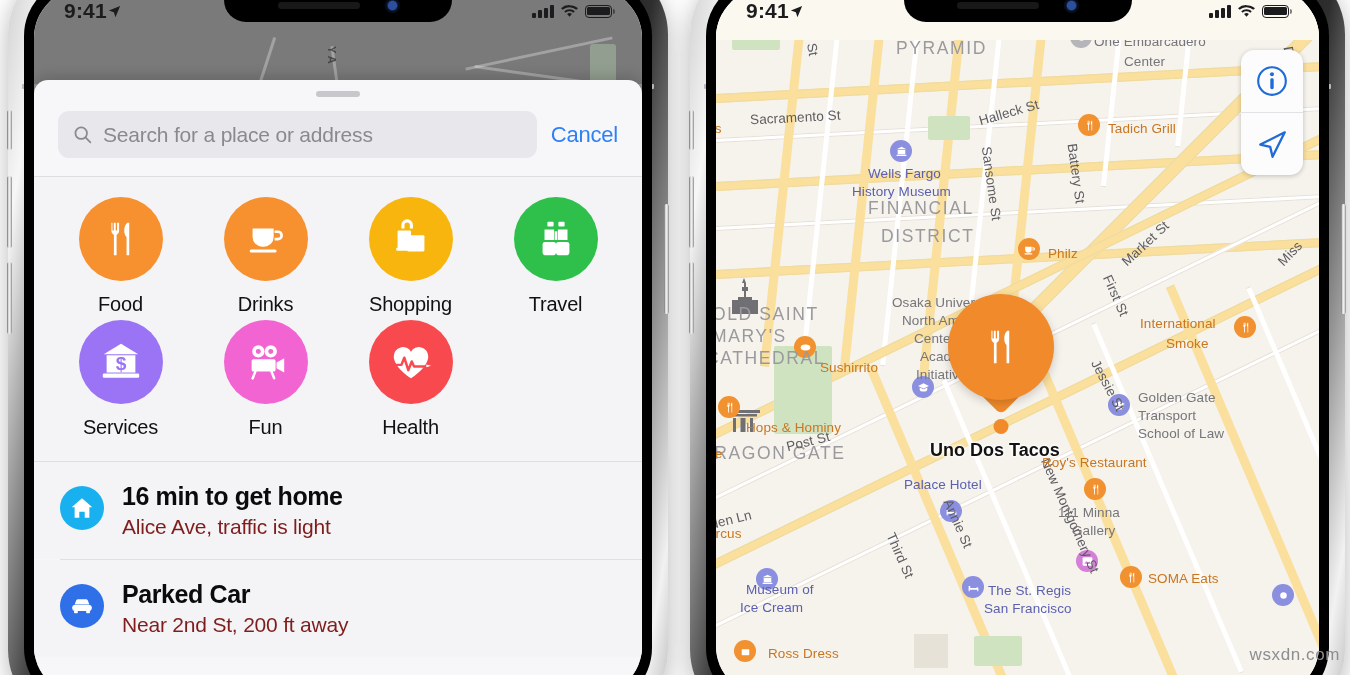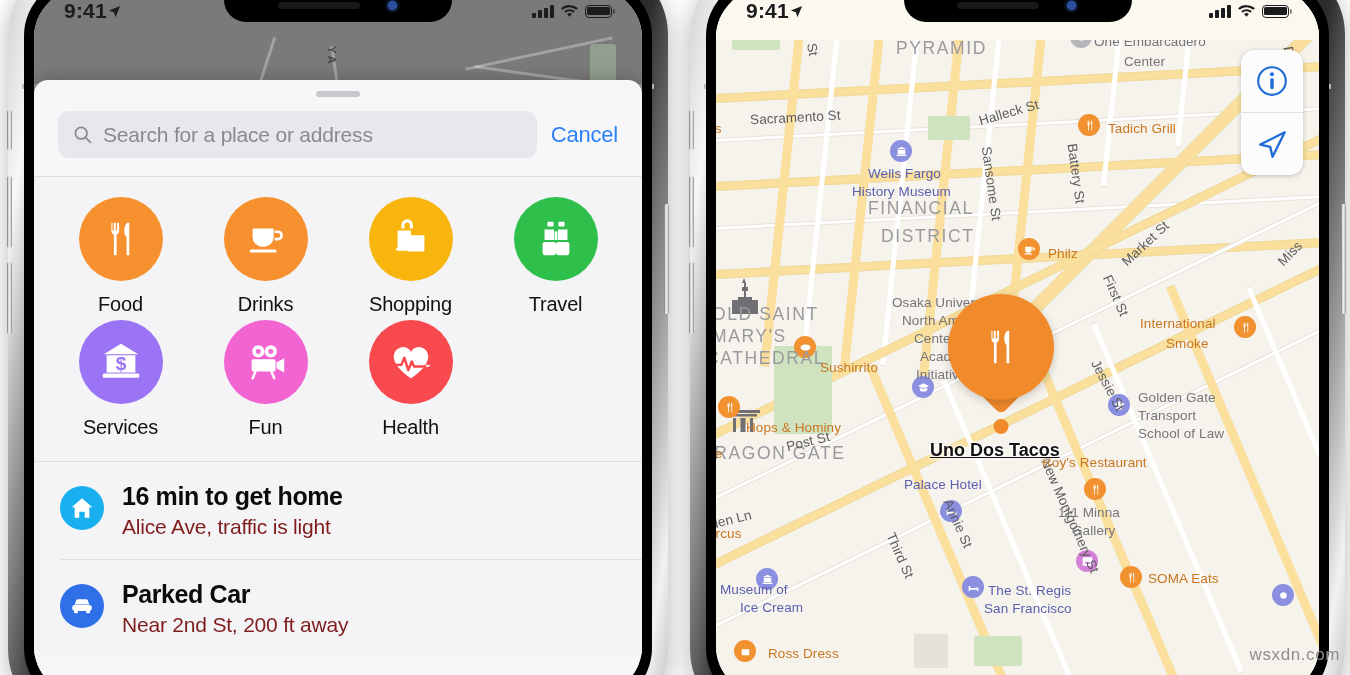--- a/index.html
+++ b/index.html
@@ -236,21 +236,20 @@
     bottom:-9px; width:28px; height:28px; background:#f08a2a; border-radius:0 0 6px 0;
   }
   .pin .dot {
     position:absolute; left:50%; transform:translateX(-50%);
     bottom:-34px; width:15px; height:15px; border-radius:50%; background:#f08a2a;
   }
   .pin-label {
     position:absolute; z-index:13;
     font-size:18px; font-weight:bold; color:#121214; white-space:nowrap;
     text-shadow: 0 0 4px #fff, 0 0 4px #fff, 0 0 3px #fff;
-    text-decoration: underline;
   }
 
   .map-ctrl {
     position: absolute; right: 16px; top: 62px;
     width: 62px; background: #fcfcfc;
     border-radius: 13px; z-index: 25;
     box-shadow: 0 1px 5px rgba(0,0,0,.22);
     overflow: hidden;
   }
   .map-ctrl .cbtn {
@@ -652,21 +651,21 @@
               <div class="mlabel place-orange" style="left: 424px; top: 328px;">International</div>
               <div class="mlabel place-orange" style="left: 450px; top: 348px;">Smoke</div>
               <div class="mlabel place-gray" style="left: 422px; top: 402px;">Golden Gate</div>
               <div class="mlabel place-gray" style="left: 422px; top: 420px;">Transport</div>
               <div class="mlabel place-gray" style="left: 422px; top: 438px;">School of Law</div>
               <div class="mlabel place-orange" style="left: 326px; top: 467px;">Roy's Restaurant</div>
               <div class="mlabel place-blue" style="left: 188px; top: 489px;">Palace Hotel</div>
               <div class="mlabel place-gray" style="left: 342px; top: 517px;">111 Minna</div>
               <div class="mlabel place-gray" style="left: 356px; top: 535px;">Gallery</div>
               <div class="mlabel place-orange" style="left: 432px; top: 583px;">SOMA Eats</div>
-              <div class="mlabel place-blue" style="left: 4px; top: 594px;">Museum of</div>
+              <div class="mlabel place-blue" style="left: 30px; top: 594px;">Museum of</div>
               <div class="mlabel place-blue" style="left: 24px; top: 612px;">Ice Cream</div>
               <div class="mlabel place-blue" style="left: 272px; top: 595px;">The St. Regis</div>
               <div class="mlabel place-blue" style="left: 268px; top: 613px;">San Francisco</div>
               <div class="mlabel place-orange" style="left: 52px; top: 658px;">Ross Dress</div>
               <div class="mlabel place-orange" style="left: -8px; top: 538px;">arcus</div>
               <div class="mlabel place-orange" style="left: -8px; top: 458px;">ke</div>
               <div class="mlabel place-orange" style="left: -4px; top: 133px;">'s</div>
             </div>
 
           <div class="pin" style="left:232px; top:306px;">

